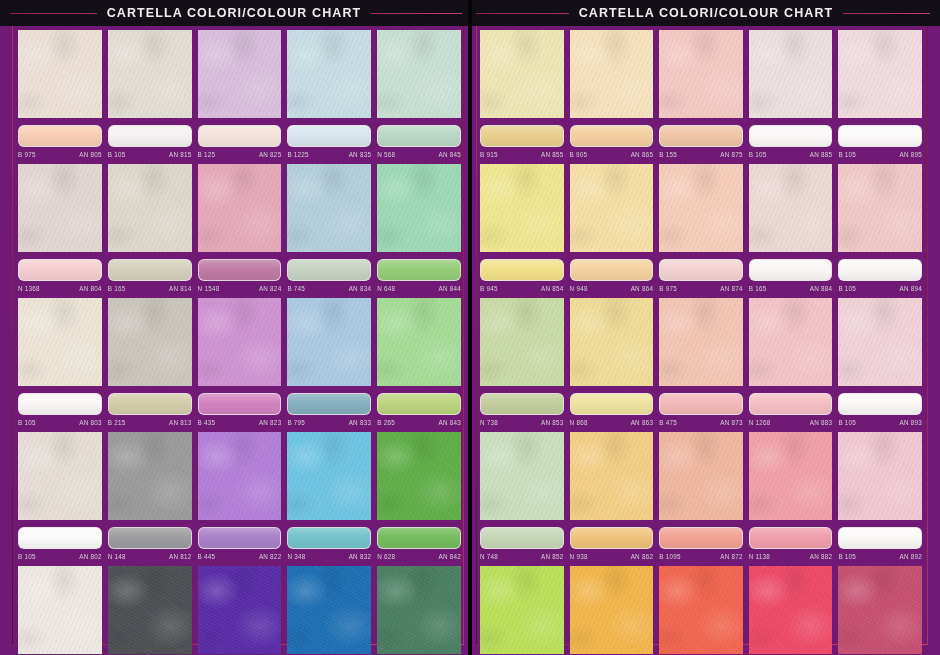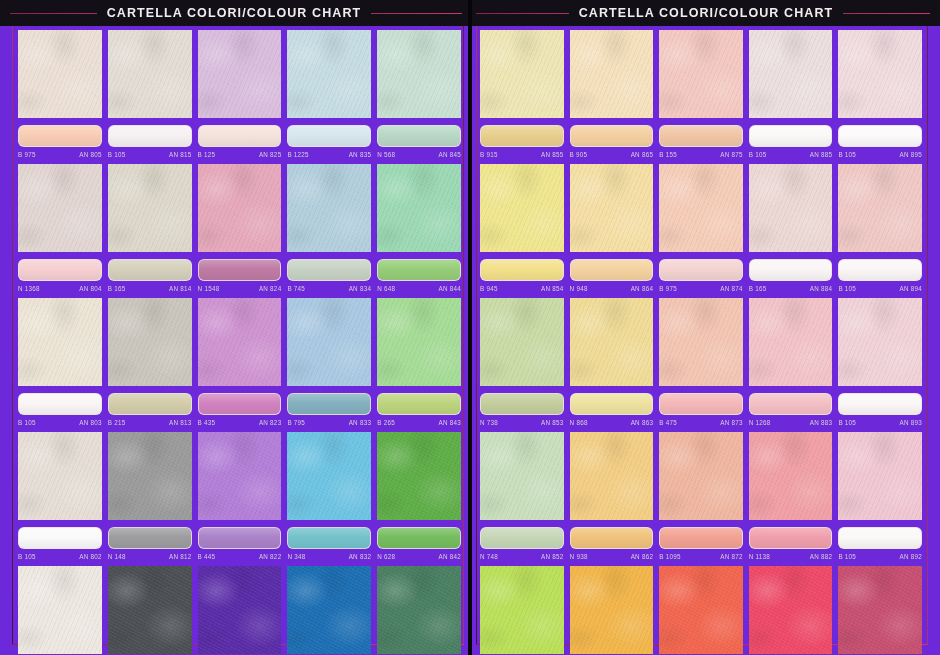--- a/index.html
+++ b/index.html
@@ -7,21 +7,21 @@
     width: 940px; height: 655px;
     background: #0d0a0e;
     font-family: "Liberation Sans", sans-serif;
     overflow: hidden;
   }
   #page { position: relative; width: 940px; height: 655px; background: #0e0b10; display: flex; }
 
   .panel {
     position: relative;
     height: 655px;
-    background: #6d28d9;
+    background: #701a75;
     overflow: hidden;
   }
   .panel.left  { width: 468px; }
   .panel.gap   { width: 4px; background: #070508; height: 655px; }
   .panel.right { width: 468px; }
 
   
   .header {
     position: relative;
     height: 26px;

